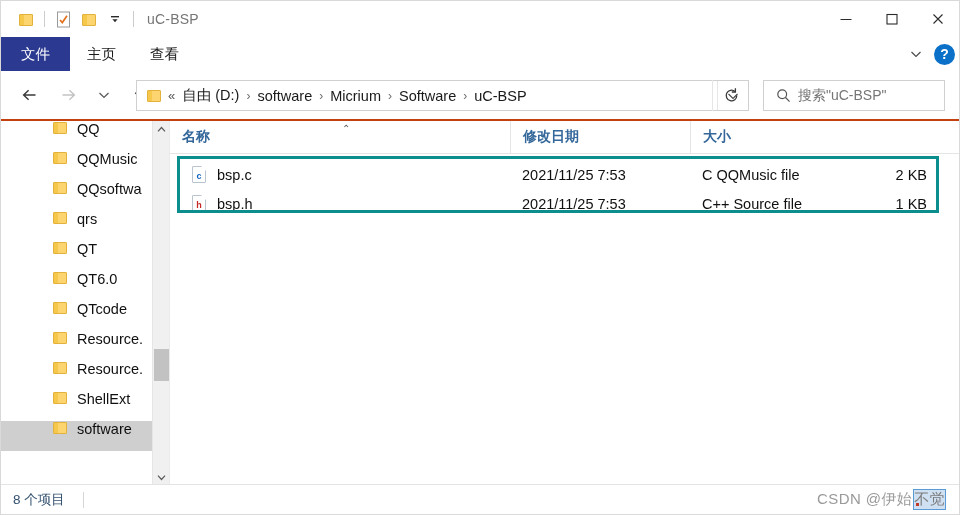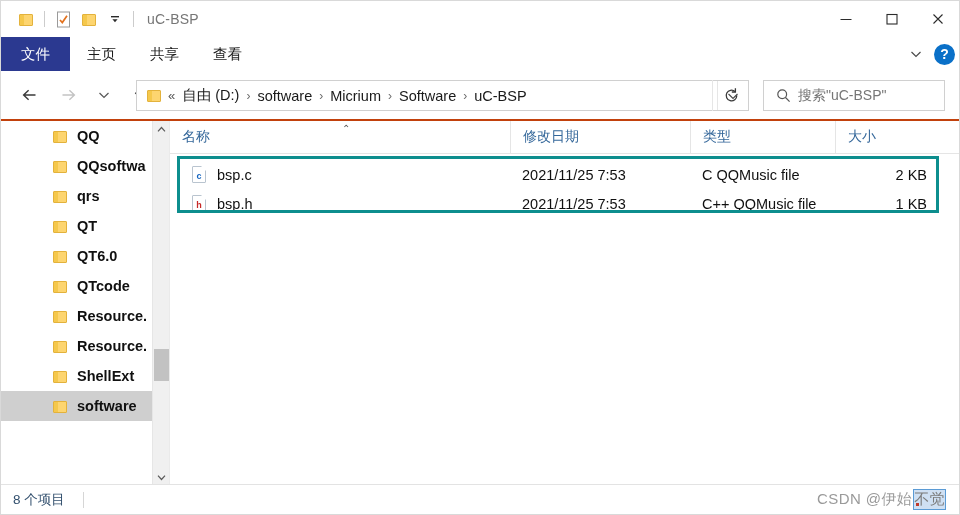--- a/index.html
+++ b/index.html
@@ -120,22 +120,22 @@
   
   .main{
     position:absolute;left:0;top:120px;width:960px;height:365px;
     display:flex;
   }
   .sidebar{
     position:relative;width:168px;height:365px;background:#ffffff;
     border-right:1px solid #eaeaea;overflow:hidden;
   }
   .treeitem{
-    height:30px;display:flex;align-items:center;padding-left:52px;gap:9px;
-    font-size:14.5px;color:#101010;white-space:nowrap;font-weight:bold;
+    height:30px;display:flex;padding-left:52px;gap:9px;
+    font-size:14.5px;color:#101010;white-space:nowrap;
   }
   .treeitem.sel{background:#cfcfcf;}
   .scrollbar{
     position:absolute;right:0;top:0;width:17px;height:365px;background:#f0f0f0;
     border-left:1px solid #e6e6e6;box-sizing:border-box;
   }
   .sb-arrow{
     width:16px;height:17px;display:flex;align-items:center;justify-content:center;
     color:#606060;font-size:9px;
   }
@@ -146,21 +146,21 @@
 
   .filepane{position:relative;flex:1;height:365px;background:#ffffff;}
 
   
   .colhdr{
     position:relative;height:32px;display:flex;align-items:center;
     border-bottom:1px solid #e5e5e5;background:#ffffff;
   }
   .col{
     font-size:14px;color:#34679a;height:32px;display:flex;align-items:center;
-    box-sizing:border-box;padding-left:12px;position:relative;
+    box-sizing:border-box;padding-left:12px;position:relative;font-weight:bold;
   }
   .col + .col{border-left:1px solid #e5e5e5;}
   .sortcaret{
     position:absolute;left:172px;top:2px;font-size:10px;color:#5a5a5a;
   }
 
   
   .rows{position:relative;}
   .row{
     height:29px;display:flex;align-items:center;font-size:14.5px;color:#101010;
@@ -274,21 +274,20 @@
           <path d="M2.5 2.5 L11.5 11.5 M11.5 2.5 L2.5 11.5" stroke="#2b2b2b" stroke-width="1.1" fill="none"></path>
         </svg>
       </div>
     </div>
   </div>
 
   <div class="ribbon">
     <div class="tabs">
       <div class="tab file">文件</div>
       <div class="tab">主页</div>
-      <div class="tab">共享</div>
       <div class="tab">查看</div>
     </div>
     <div class="ribbon-right">
       <div class="chev">
         <svg width="14" height="14" viewBox="0 0 14 14">
           <path d="M2.5 5 L7 9.4 L11.5 5" fill="none" stroke="#4a4a4a" stroke-width="1.2"></path>
         </svg>
       </div>
       <div class="help">?</div>
     </div>
@@ -362,20 +361,26 @@
   </div>
 
   <div class="main">
 
     <div class="sidebar">
       <div class="treeitem">
         <span class="folder">
             <i></i>
           </span>
         <span>QQ</span>
+      </div>
+      <div class="treeitem">
+        <span class="folder">
+            <i></i>
+          </span>
+        <span>QQMusic</span>
       </div>
       <div class="treeitem">
         <span class="folder">
             <i></i>
           </span>
         <span>QQsoftwa</span>
       </div>
       <div class="treeitem">
         <span class="folder">
             <i></i>
@@ -439,21 +444,20 @@
         </div>
       </div>
     </div>
 
     <div class="filepane">
 
       <div class="colhdr">
         <div class="sortcaret">⌃</div>
         <div class="col" style="width:340px">名称</div>
         <div class="col" style="width:180px">修改日期</div>
-        <div class="col" style="width:145px">类型</div>
         <div class="col" style="width:106px">大小</div>
       </div>
 
       <div class="rows">
         <div style="height:6px"></div>
 
         <div class="row">
           <div class="cell name" style="width:340px">
             <span class="fileicon c">
               <span>c</span>
@@ -466,21 +470,21 @@
         </div>
 
         <div class="row">
           <div class="cell name" style="width:340px">
             <span class="fileicon h">
               <span>h</span>
             </span>
             <span>bsp.h</span>
           </div>
           <div class="cell date" style="width:180px">2021/11/25 7:53</div>
-          <div class="cell type" style="width:145px">C++ QQMusic file</div>
+          <div class="cell type" style="width:145px">C++ Source file</div>
           <div class="cell size" style="width:106px">1 KB</div>
         </div>
       </div>
 
       <div class="highlight-box"></div>
     </div>
   </div>
 
   <div class="statusbar">
     <div class="status-text">8 个项目</div>

